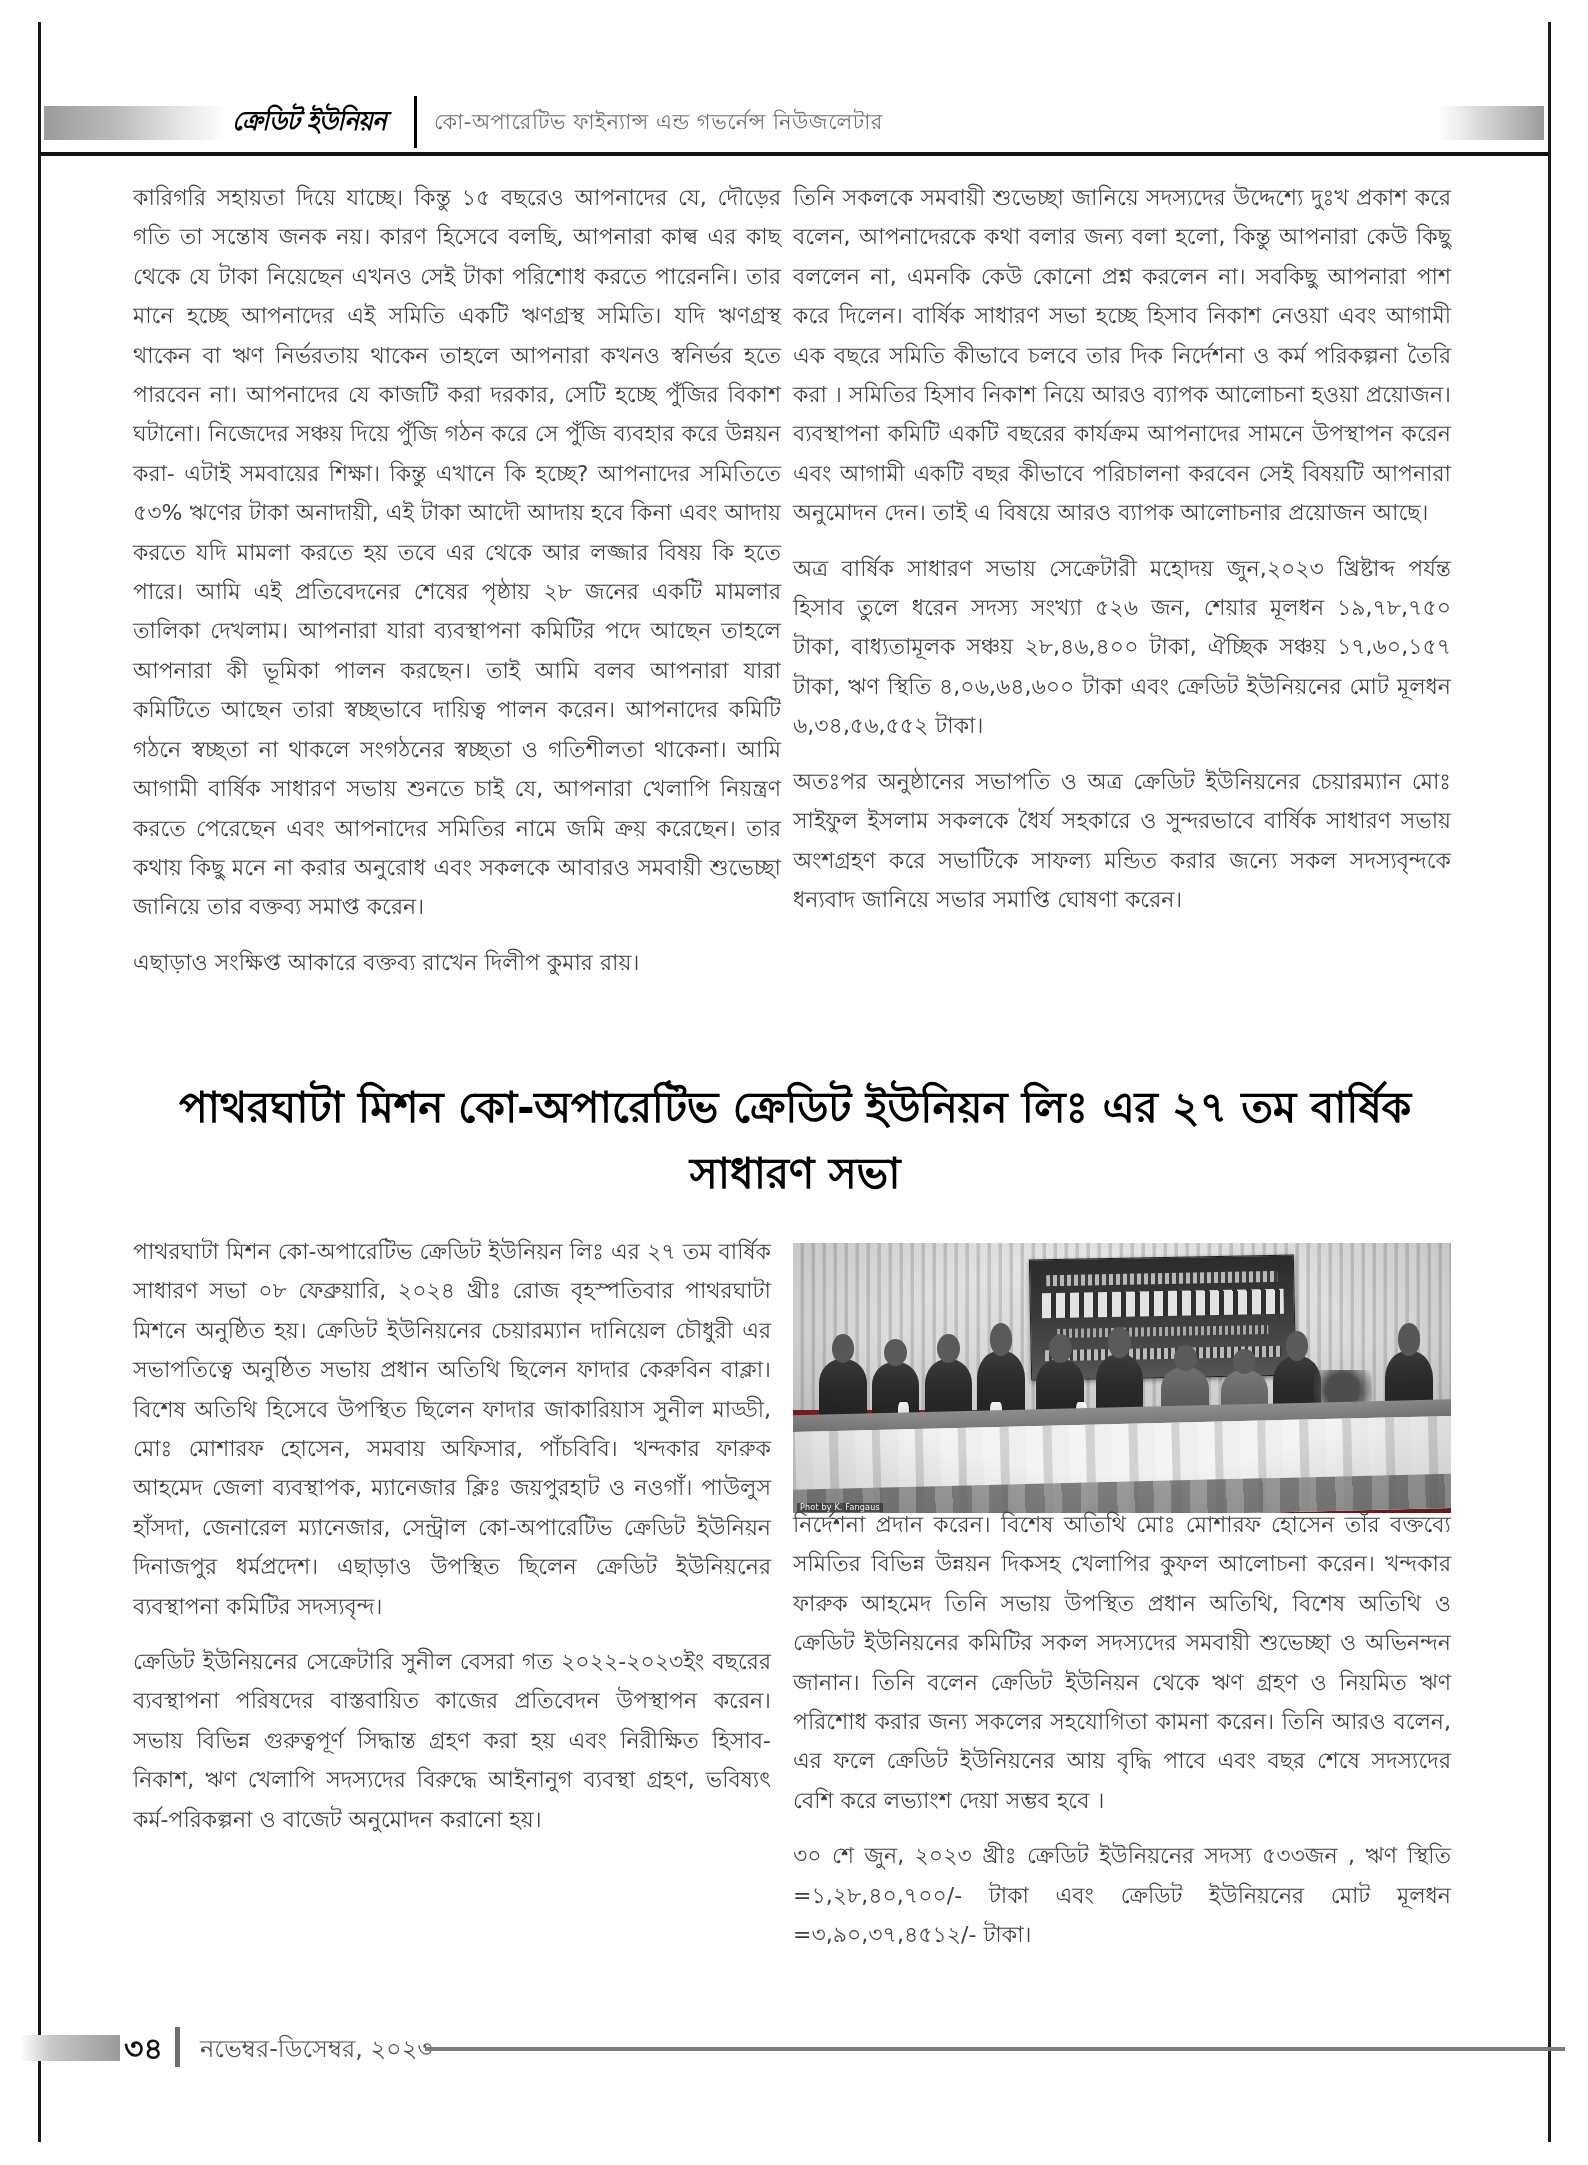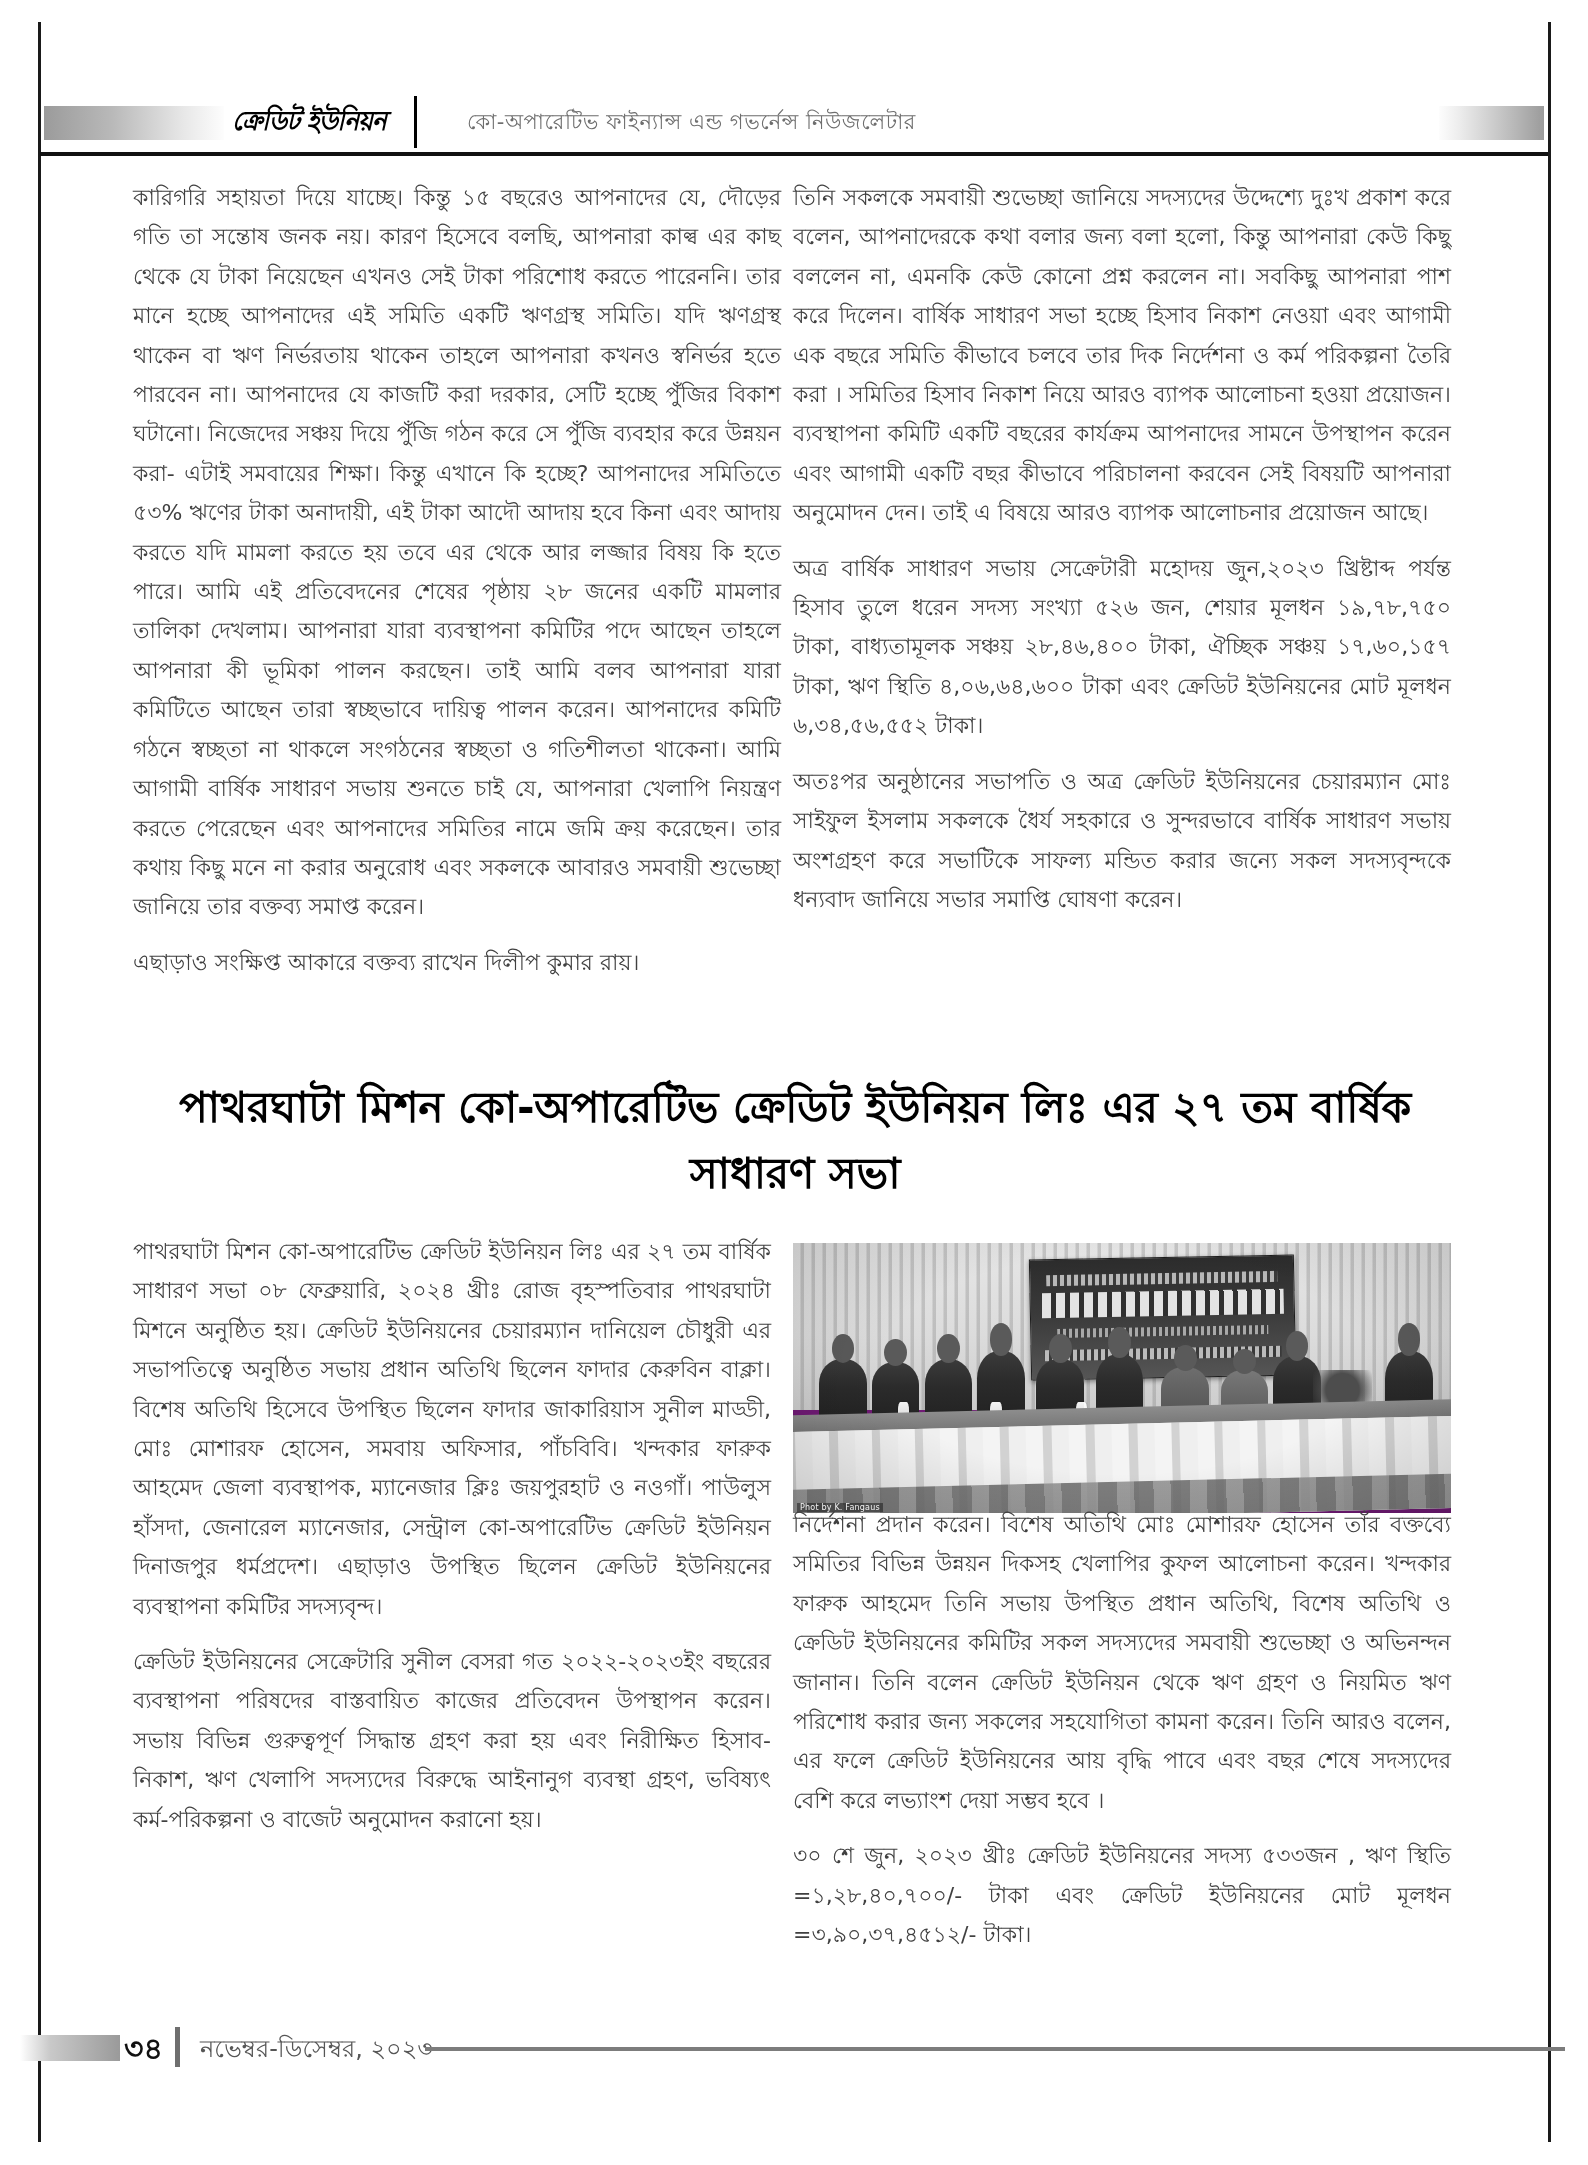--- a/index.html
+++ b/index.html
@@ -78,21 +78,20 @@
     background: #000;
   }
   .masthead-sub {
     position: absolute;
     left: 390px; top: 10px;
     font-family: "DejaVu Sans", sans-serif;
     font-size: 21px;
     color: #6e6e6e;
     white-space: nowrap;
     letter-spacing: 0.5px;
-    margin-left: 33px;
   }
   .masthead-underline {
     position: absolute;
     left: 40px; top: 152px;
     width: 1508px; height: 4px;
     background: #111;
   }
 
   
   .col {
@@ -133,21 +132,21 @@
   
   #mid-left-col  { left: 133px; top: 1232px; width: 638px; }
   #mid-right-col { left: 793px; top: 1505px; width: 658px; }
 
   
   .photo-frame {
     position: absolute;
     left: 793px; top: 1243px;
     width: 658px; height: 270px;
     overflow: hidden;
-    background: #701a75;
+    background: #7f1d1d;
   }
   .photo-canvas { position: absolute; inset: 0; }
 
   .ph-backdrop {
     position: absolute; left: 0; top: 0; width: 100%; height: 62%;
     background:
       repeating-linear-gradient(90deg,
         rgba(255,255,255,0.0) 0px, rgba(255,255,255,0.0) 7px,
         rgba(120,120,120,0.30) 8px, rgba(120,120,120,0.30) 11px),
       linear-gradient(to bottom, #e6e6e6 0%, #dcdcdc 55%, #cdcdcd 100%);

